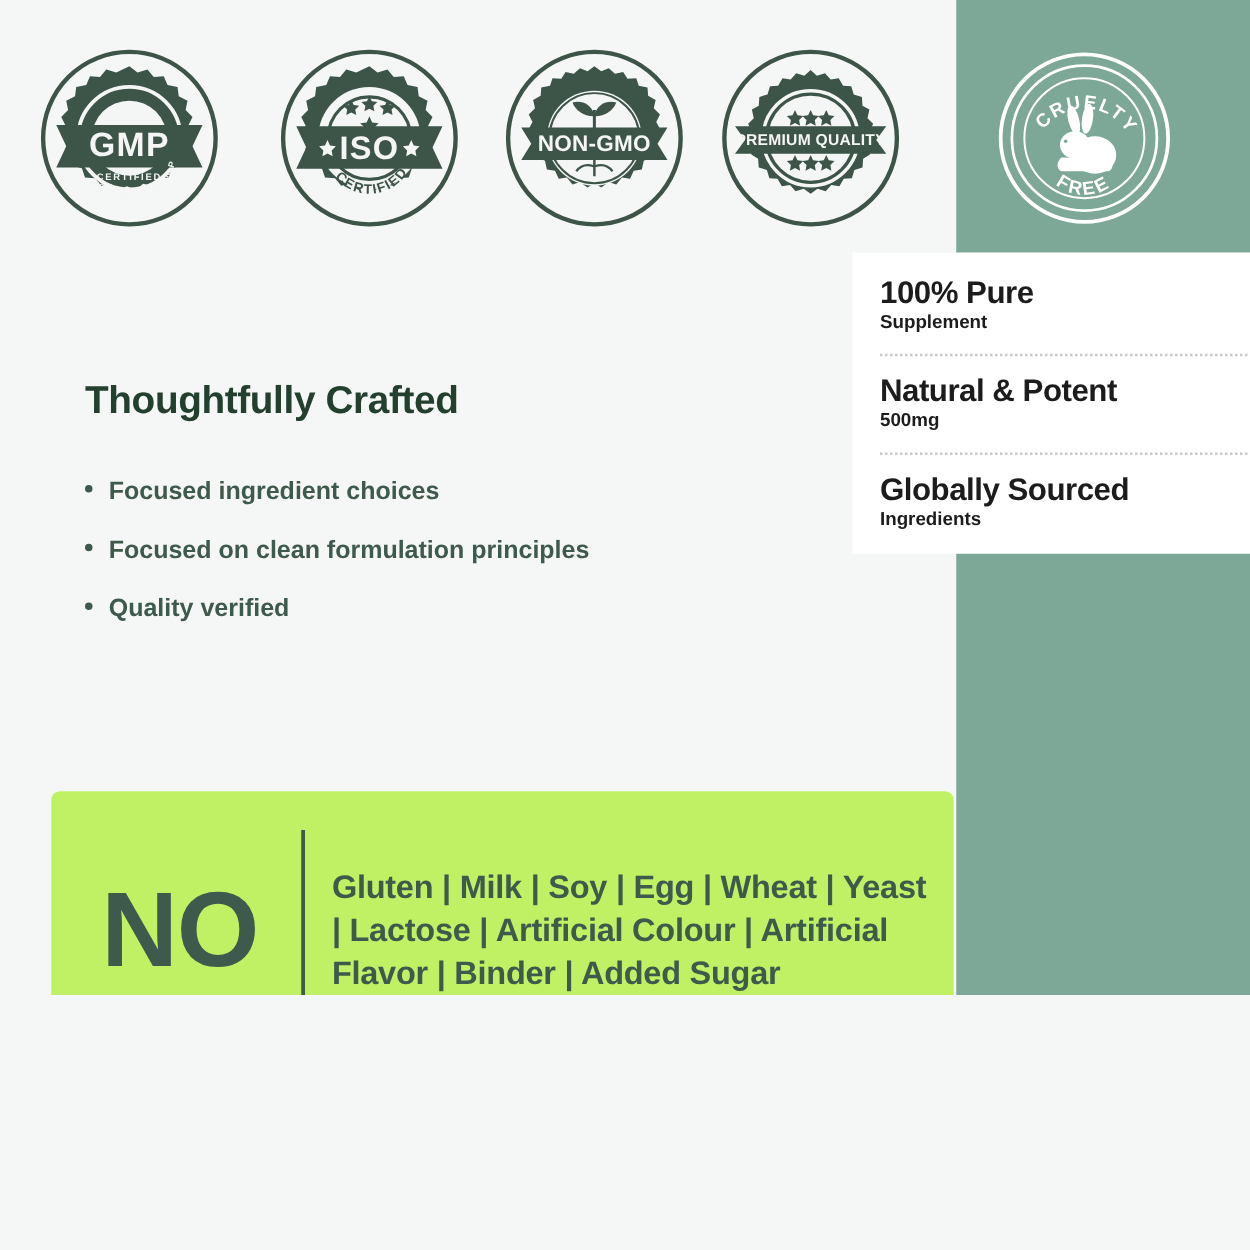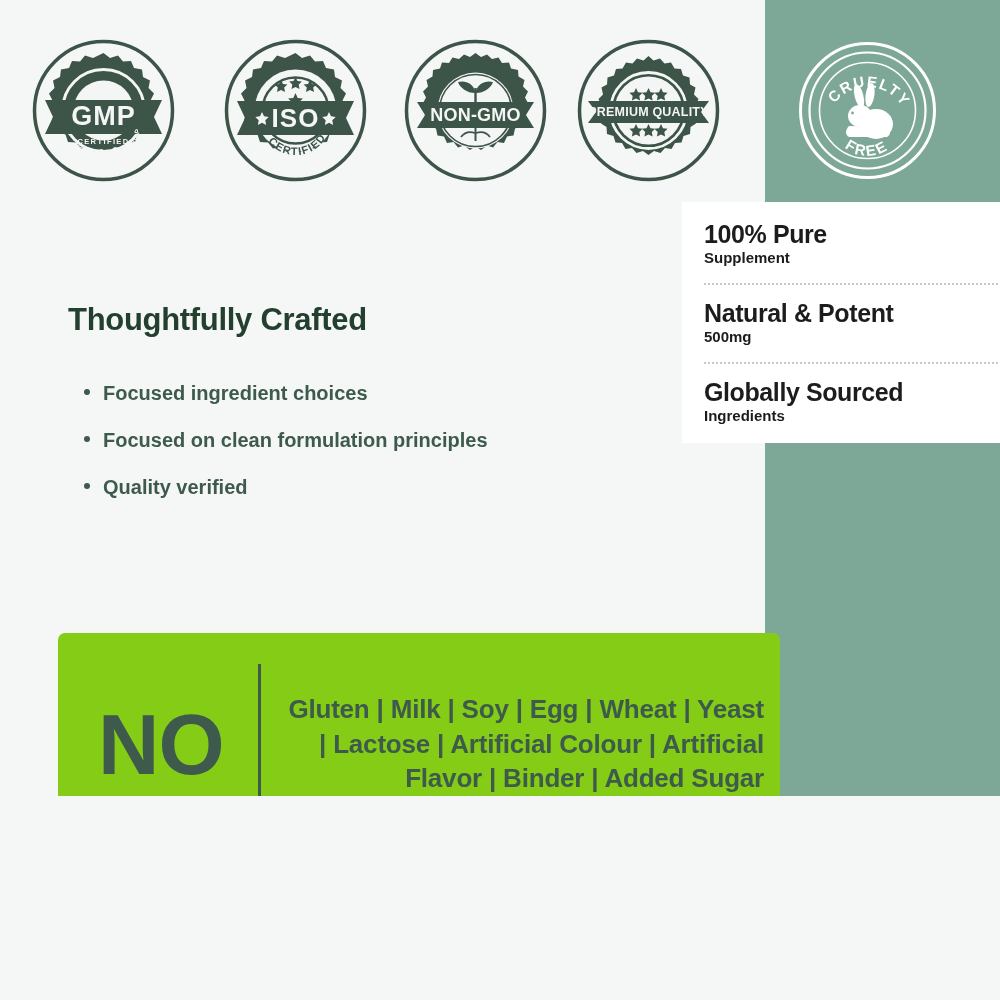--- a/index.html
+++ b/index.html
@@ -62,21 +62,21 @@
   .section-title {
     font-size: 31px;
     font-weight: bold;
     color: #23402f;
     letter-spacing: -0.3px;
     margin: 16px 0 42px 0;
     line-height: 1.15;
   }
   .bullet-list {
     list-style: none;
-    margin: 16px;
+    margin: 0;
     padding: 0;
   }
   .bullet-item {
     display: flex;
     align-items: baseline;
     font-size: 20px;
     font-weight: bold;
     color: #3d5a4c;
     margin-bottom: 21px;
     line-height: 1.3;
@@ -121,25 +121,25 @@
   .feature-sep {
     height: 0;
     border-top: 2px dotted #c9c9c9;
     margin: 16px 0 14px 0;
     width: 318px;
   }
 
   
   .no-card {
     position: absolute;
-    left: 58px;
+    left: 41px;
     top: 633px;
     width: 722px;
     height: 222px;
-    background: #84cc16;
+    background: #bef264;
     border-radius: 7px;
     display: flex;
     align-items: center;
   }
   .no-word {
     font-size: 85px;
     font-weight: bold;
     color: #3d5a4c;
     line-height: 1;
     letter-spacing: -1px;
@@ -147,21 +147,21 @@
     padding-right: 34px;
   }
   .no-divider {
     width: 3px;
     height: 160px;
     background: #3d5a4c;
     flex: 0 0 auto;
   }
   .no-list {
     flex: 1;
-    text-align: right;
+    text-align: left;
     font-size: 26px;
     font-weight: bold;
     color: #3d5a4c;
     line-height: 1.33;
     padding: 0 16px 0 22px;
     letter-spacing: -0.2px;
   }
 </style>
 </head>
 <body>

